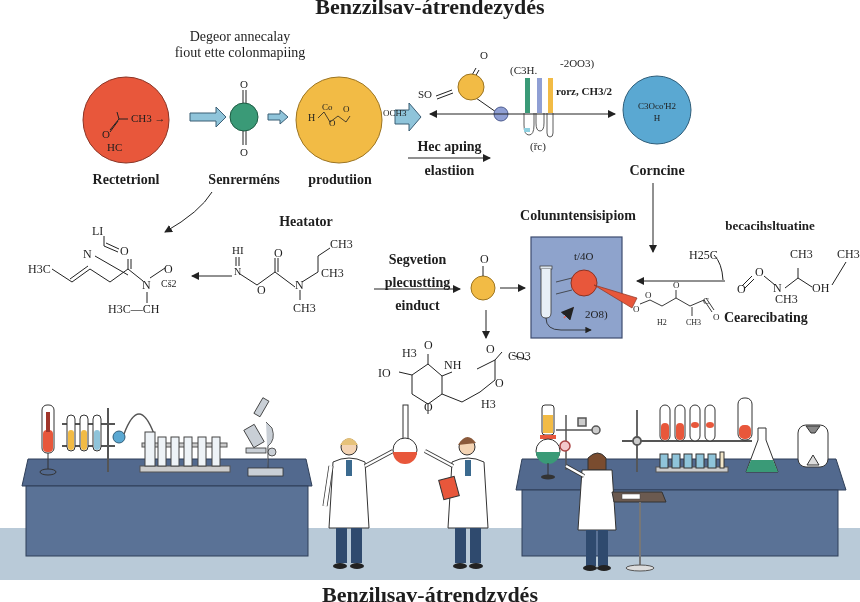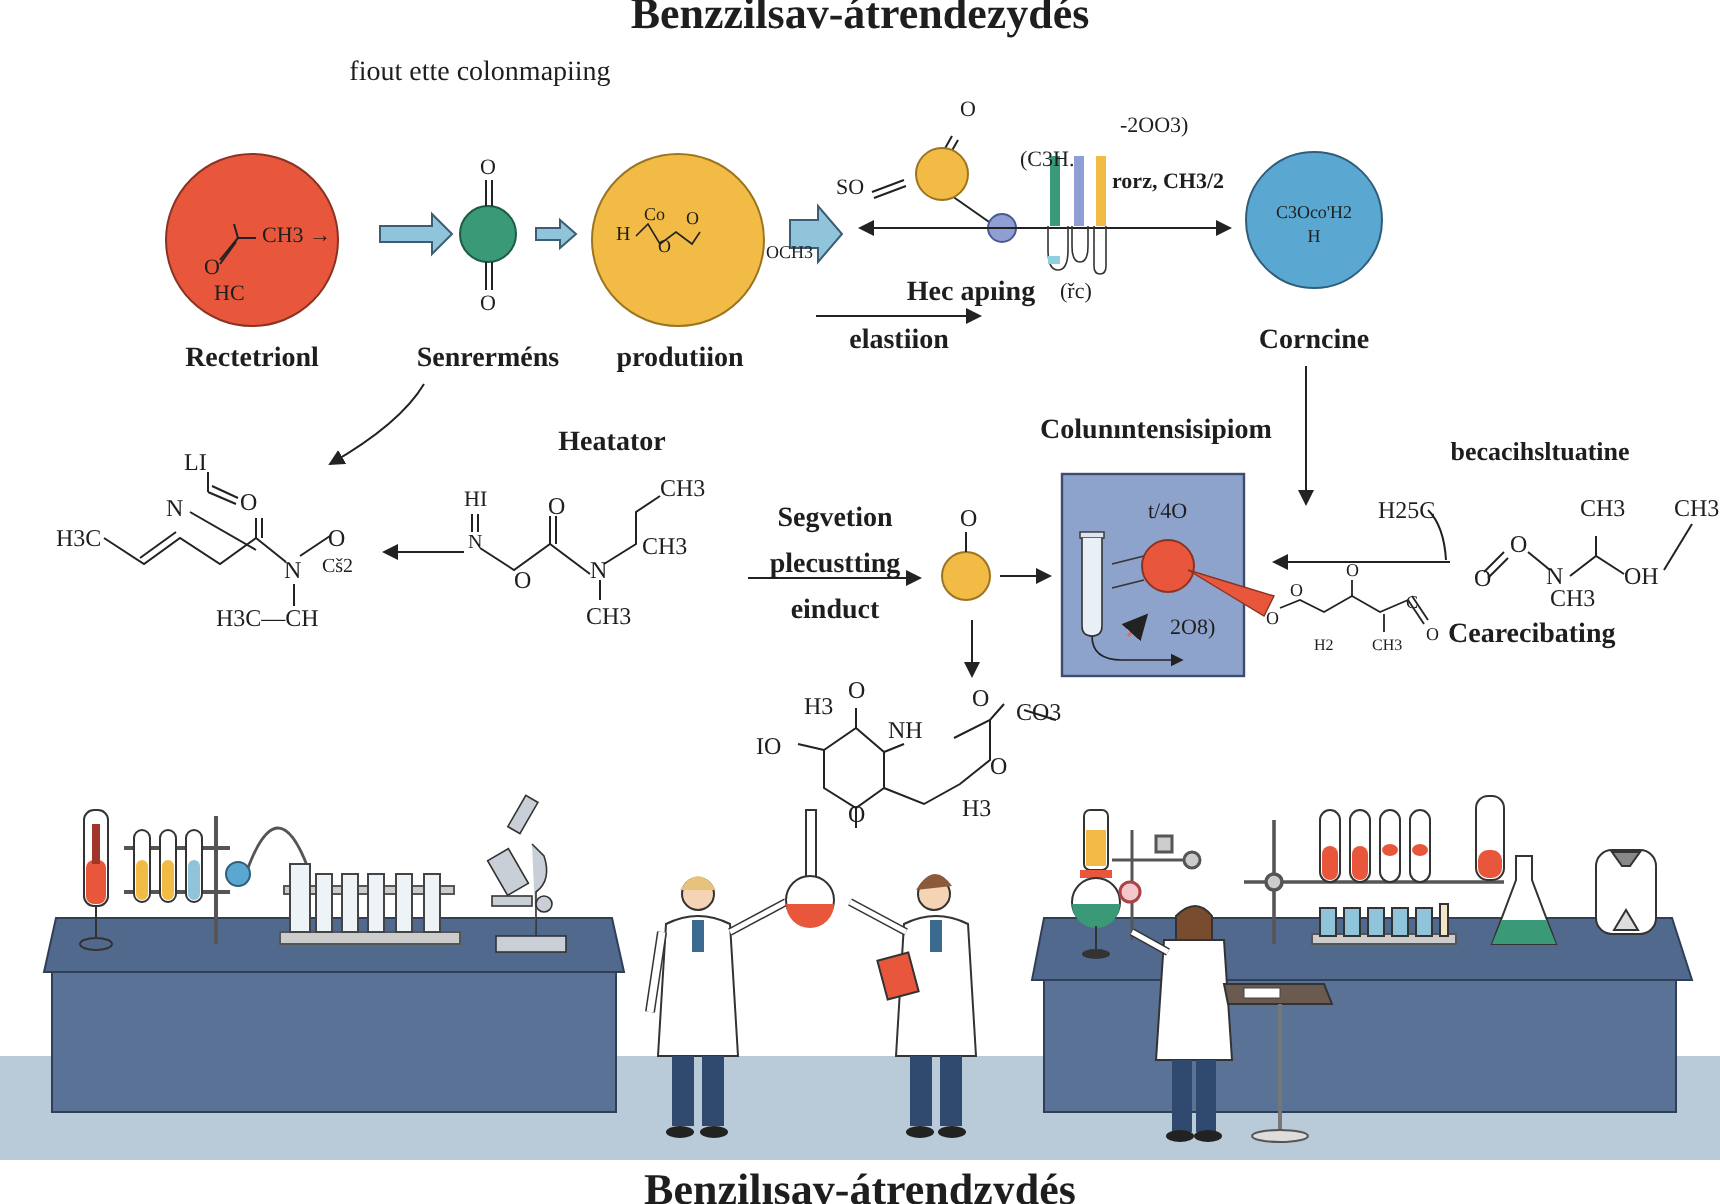--- a/index.html
+++ b/index.html
@@ -10,20 +10,21 @@
   .lbl { font-weight: bold; font-size: 14px; white-space: nowrap; text-align: center; }
   .note { font-size: 14px; text-align: center; line-height: 16px; }
   .chem { font-size: 11px; white-space: nowrap; }
 </style>
 </head>
 <body>
 
 <div class="abs title" style="left:0;width:860px;top:-6px;text-align:center;">Benzzilsav-átrendezydés</div>
 
 <div class="abs note" style="left:150px;top:29px;width:180px;">
+  <div>Degeor annecalay</div>
   <div>fiout ette colonmapiing</div>
 </div>
 
 <svg class="abs" style="left:0;top:0;" width="860" height="602">
   <defs>
     <marker id="ah" markerWidth="8" markerHeight="8" refX="7" refY="4" orient="auto">
       <path d="M0,0 L8,4 L0,8 Z" fill="#222"></path>
     </marker>
     <marker id="ahs" markerWidth="8" markerHeight="8" refX="1" refY="4" orient="auto">
       <path d="M8,0 L0,4 L8,8 Z" fill="#222"></path>
@@ -313,32 +314,32 @@
 <div class="abs lbl" style="left:76px;top:172px;width:100px;">Rectetrionl</div>
 
 <div class="abs chem" style="left:240px;top:78px;">O</div>
 <div class="abs chem" style="left:240px;top:146px;">O</div>
 <div class="abs lbl" style="left:194px;top:172px;width:100px;">Senrerméns</div>
 
 <div class="abs chem" style="left:308px;top:112px;font-size:10px;">H</div>
 <div class="abs chem" style="left:322px;top:102px;font-size:9px;">Co</div>
 <div class="abs chem" style="left:329px;top:118px;font-size:9px;">O</div>
 <div class="abs chem" style="left:343px;top:104px;font-size:9px;">O</div>
-<div class="abs chem" style="left:350px;top:121px;font-size:9px;padding-left:33px;">OCH3</div>
+<div class="abs chem" style="left:350px;top:108px;font-size:9px;padding-left:33px;">OCH3</div>
 <div class="abs lbl" style="left:290px;top:172px;width:100px;">produtiion</div>
 
 <div class="abs chem" style="left:480px;top:49px;">O</div>
 <div class="abs chem" style="left:418px;top:88px;">SO</div>
 
-<div class="abs chem" style="left:510px;top:64px;margin-top:10px;">(C3H.</div>
+<div class="abs chem" style="left:510px;top:64px;">(C3H.</div>
 <div class="abs chem" style="left:560px;top:57px;">-2OO3)</div>
 <div class="abs chem" style="left:556px;top:85px;font-weight:bold;">rorz, CH3/2</div>
 <div class="abs chem" style="left:530px;top:140px;">(řc)</div>
 
-<div class="abs lbl" style="left:412px;top:139px;width:75px;margin-left:36px;">Hec apıing</div>
+<div class="abs lbl" style="left:412px;top:139px;width:75px;">Hec apıing</div>
 <div class="abs lbl" style="left:412px;top:163px;width:75px;">elastiion</div>
 
 <div class="abs chem" style="left:630px;top:101px;font-size:9px;width:54px;text-align:center;">C3Oco'H2</div>
 <div class="abs chem" style="left:630px;top:113px;font-size:9px;width:54px;text-align:center;">H</div>
 <div class="abs lbl" style="left:607px;top:163px;width:100px;">Corncine</div>
 
 <div class="abs chem" style="left:92px;top:224px;font-size:12px;">LI</div>
 <div class="abs chem" style="left:83px;top:247px;font-size:12px;">N</div>
 <div class="abs chem" style="left:120px;top:244px;font-size:12px;">O</div>
 <div class="abs chem" style="left:28px;top:262px;font-size:12px;">H3C</div>

